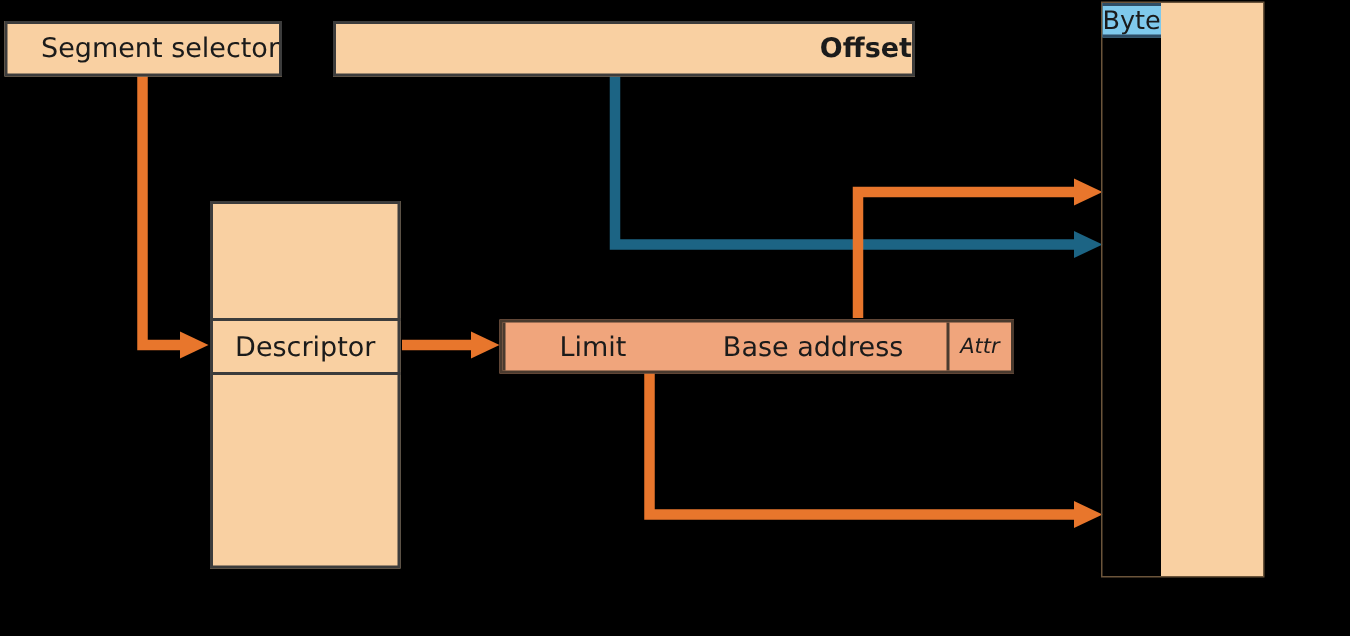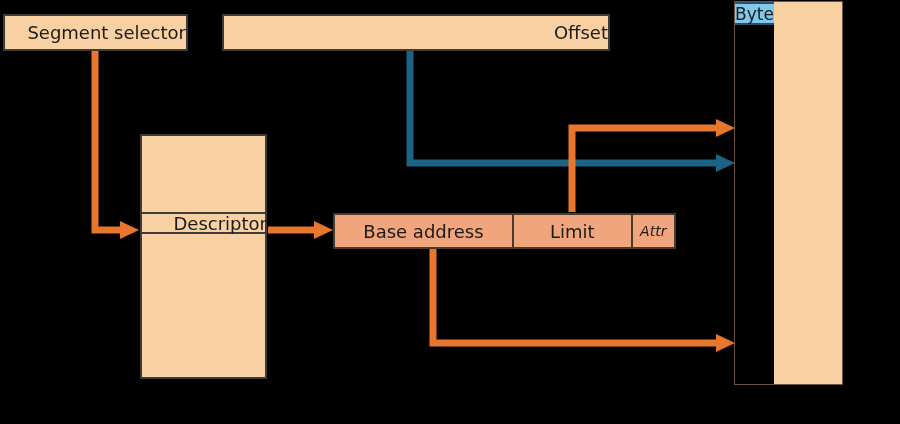--- a/index.html
+++ b/index.html
@@ -27,36 +27,36 @@
 
   .box {
     position: absolute;
     display: flex;
     align-items: center;
     justify-content: flex-end;
     background: var(--peach);
     border: 2px solid var(--border-dark);
   }
   .box-segment-selector { left: 3px;   top: 14px; width: 185px; height: 37px; }
-  .box-offset           { left: 222px; top: 14px; width: 388px; height: 37px; }
+  .box-offset           { left: 222px; top: 14px; width: 388px; height: 37px; font-weight: bold; }
 
   .descriptor-table {
     position: absolute;
     left: 140px; top: 134px;
     width: 127px; height: 245px;
     background: var(--peach);
     border: 2px solid var(--border-dark);
   }
   .descriptor-row {
     position: absolute;
     left: -2px; top: 76px;
-    width: 127px; height: 22px;
+    width: 127px; height: 38px;
     border-top: 2px solid var(--border-dark);
     border-bottom: 2px solid var(--border-dark);
-    display: flex; align-items: center; justify-content: flex-end;
+    display: flex; align-items: center; justify-content: center;
   }
 
   .descriptor-entry {
     position: absolute;
     left: 333px; top: 213px;
     width: 343px; height: 36px;
     display: flex;
     background: var(--salmon);
     border: 2px solid var(--border-entry);
   }
@@ -141,25 +141,25 @@
     <span>Offset</span>
   </div>
 
   <div class="descriptor-table">
     <div class="descriptor-row">
       <span>Descriptor</span>
     </div>
   </div>
 
   <div class="descriptor-entry">
+    <div class="entry-cell cell-limit">
+      <span>Limit</span>
+    </div>
     <div class="entry-cell cell-base">
       <span>Base address</span>
-    </div>
-    <div class="entry-cell cell-limit">
-      <span>Limit</span>
     </div>
     <div class="entry-cell cell-attr">
       <span>Attr</span>
     </div>
   </div>
 
   <div class="memory-column">
     <div class="mem-free-top"></div>
     <div class="mem-seg-upper"></div>
     <div class="mem-byte">

